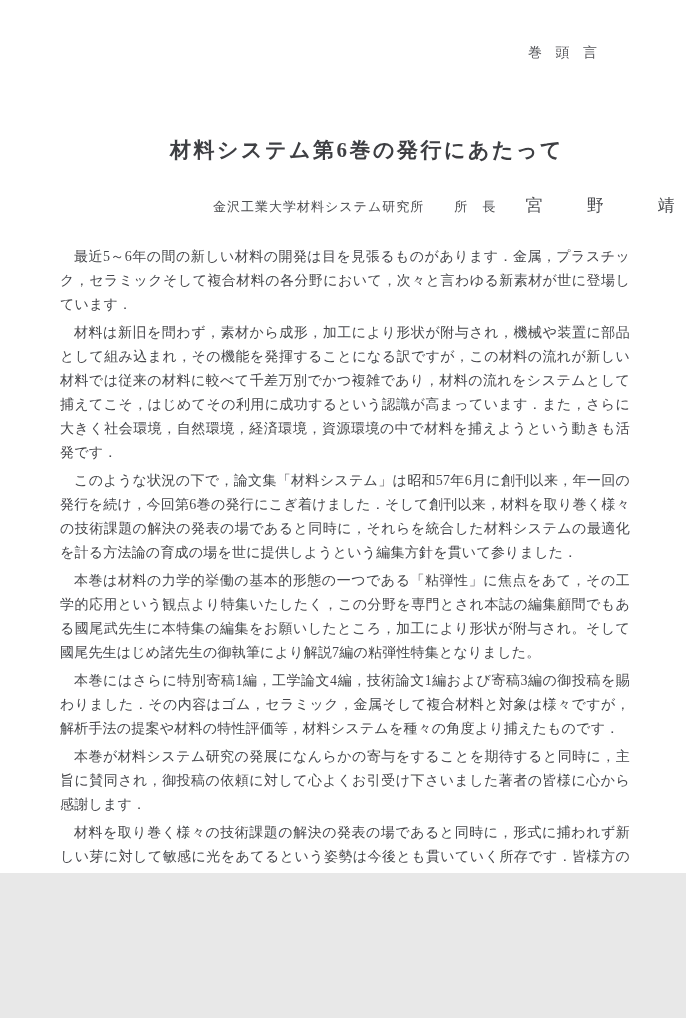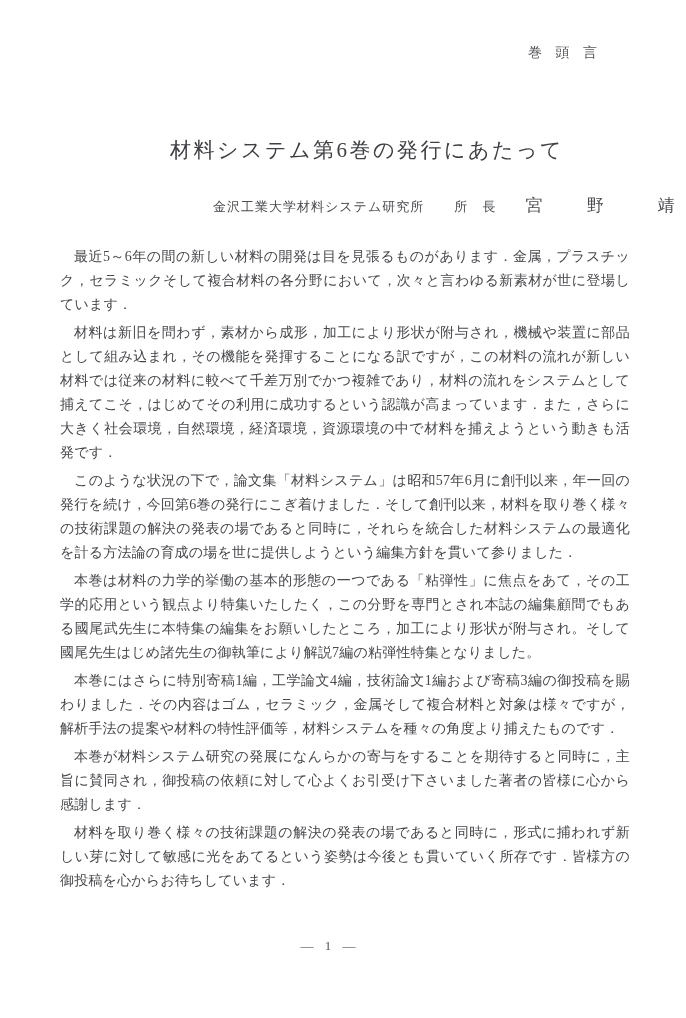--- a/index.html
+++ b/index.html
@@ -3,42 +3,42 @@
 <meta charset="utf-8">
 <style>
   html, body {
     margin: 0;
     padding: 0;
     background: #e8e8e8;
   }
   .page {
     position: relative;
     width: 686px;
-    height: 1018px;
+    height: 873px;
     margin: 0 auto;
     background: #ffffff;
     overflow: hidden;
     font-family: "Liberation Serif", "DejaVu Serif", serif;
     color: #46474b;
   }
   .header-label {
     position: absolute;
     top: 44px;
     right: 84px;
     font-size: 14px;
     letter-spacing: 5px;
     color: #55565a;
     white-space: nowrap;
   }
   .doc-title {
     position: absolute;
     top: 122px;
     left: 170px;
     font-size: 21px;
-    font-weight: 400;
+    font-weight: 700;
     letter-spacing: 2.5px;
     color: #3e3f43;
     white-space: nowrap;
   }
   .author-line {
     position: absolute;
     top: 194px;
     left: 213px;
     display: flex;
     align-items: baseline;

